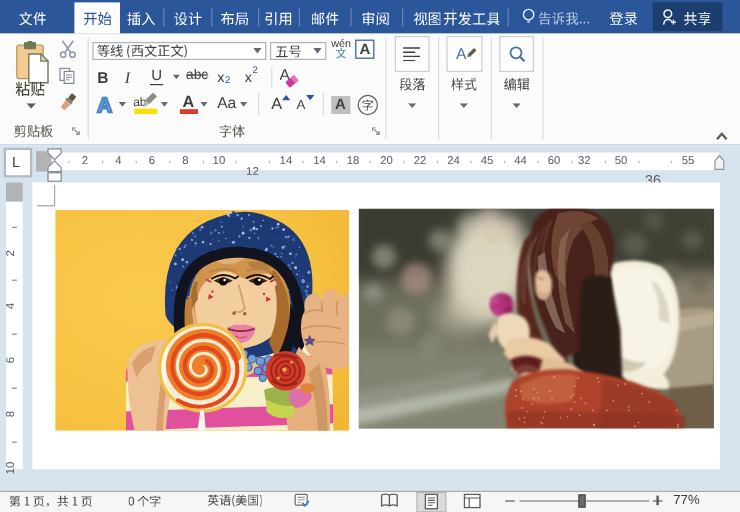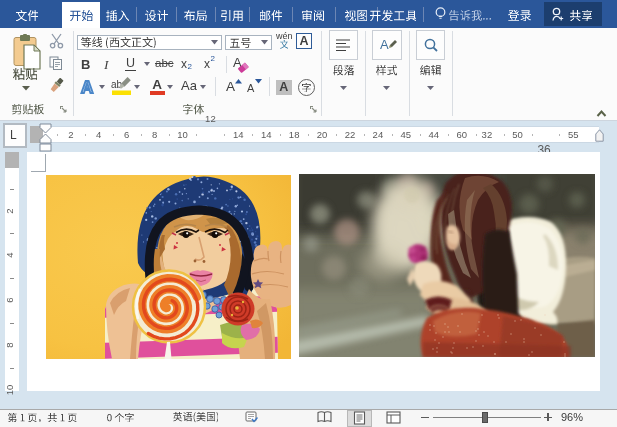--- a/index.html
+++ b/index.html
@@ -235,21 +235,21 @@
 <div class="abs" style="left:0;top:121px;width:617px;height:306px;background:#d6e4ef"></div>
 <div class="abs" style="left:3px;top:123px;width:24px;height:25px;background:#fdfdfd;border:2px solid #b2bac2"></div>
 <div class="abs" style="left:10px;top:128px;width:12px;height:14px;font-size:12px;color:#3f3f3f">L</div>
 <div class="abs" style="left:30px;top:126px;width:569px;height:16.5px;background:#fff;border-top:1px solid #cbd8e4;border-bottom:1px solid #cbd8e4"></div>
 <div class="abs" style="left:30px;top:126px;width:12.5px;height:16.5px;background:#b3b3b3"></div>
 <div class="abs" style="left:62.8px;top:128.5px;width:16px;text-align:center;font-size:9.5px;color:#5a5a5a">2</div>
 <div class="abs" style="left:90.72px;top:128.5px;width:16px;text-align:center;font-size:9.5px;color:#5a5a5a">4</div>
 <div class="abs" style="left:118.64px;top:128.5px;width:16px;text-align:center;font-size:9.5px;color:#5a5a5a">6</div>
 <div class="abs" style="left:146.56px;top:128.5px;width:16px;text-align:center;font-size:9.5px;color:#5a5a5a">8</div>
 <div class="abs" style="left:174.48000000000002px;top:128.5px;width:16px;text-align:center;font-size:9.5px;color:#5a5a5a">10</div>
-<div class="abs" style="left:202.40000000000003px;top:113px;width:16px;text-align:center;font-size:9.5px;color:#5a5a5a">12</div>
+<div class="abs" style="left:202.40000000000003px;top:138px;width:16px;text-align:center;font-size:9.5px;color:#5a5a5a">12</div>
 <div class="abs" style="left:230.32px;top:128.5px;width:16px;text-align:center;font-size:9.5px;color:#5a5a5a">14</div>
 <div class="abs" style="left:258.24px;top:128.5px;width:16px;text-align:center;font-size:9.5px;color:#5a5a5a">14</div>
 <div class="abs" style="left:286.16px;top:128.5px;width:16px;text-align:center;font-size:9.5px;color:#5a5a5a">18</div>
 <div class="abs" style="left:314.08000000000004px;top:128.5px;width:16px;text-align:center;font-size:9.5px;color:#5a5a5a">20</div>
 <div class="abs" style="left:342.00000000000006px;top:128.5px;width:16px;text-align:center;font-size:9.5px;color:#5a5a5a">22</div>
 <div class="abs" style="left:369.92px;top:128.5px;width:16px;text-align:center;font-size:9.5px;color:#5a5a5a">24</div>
 <div class="abs" style="left:397.84000000000003px;top:128.5px;width:16px;text-align:center;font-size:9.5px;color:#5a5a5a">45</div>
 <div class="abs" style="left:425.76000000000005px;top:128.5px;width:16px;text-align:center;font-size:9.5px;color:#5a5a5a">44</div>
 <div class="abs" style="left:453.68px;top:128.5px;width:16px;text-align:center;font-size:9.5px;color:#5a5a5a">60</div>
 <div class="abs" style="left:481.6px;top:128.5px;width:16px;text-align:left;font-size:9.5px;color:#5a5a5a">32</div>
@@ -786,12 +786,12 @@
   </svg>
 <svg class="abs" style="left:386px;top:411px" width="15" height="13" viewBox="0 0 15 13">
 <rect x="1" y="1" width="13" height="11" fill="#fff" stroke="#5a5a5a" stroke-width="1.1"></rect>
 <path d="M1 4h13M5 4v8" stroke="#5a5a5a" stroke-width="1"></path>
   </svg>
 <div class="abs" style="left:421px;top:416.5px;width:8px;height:1.6px;background:#5a5a5a"></div>
 <div class="abs" style="left:433px;top:417px;width:108px;height:1px;background:#808080"></div>
 <div class="abs" style="left:482px;top:411.5px;width:6px;height:11px;background:#6a6a6a;border:1px solid #4a4a4a"></div>
 <div class="abs" style="left:544px;top:416.5px;width:8px;height:1.6px;background:#5a5a5a"></div>
 <div class="abs" style="left:547.2px;top:413.3px;width:1.6px;height:8px;background:#5a5a5a"></div>
-<div class="abs" style="left:561px;top:411px;width:36px;height:13px;font-size:11px;color:#3a3a3a">96%</div>
+<div class="abs" style="left:561px;top:411px;width:36px;height:13px;font-size:11px;color:#3a3a3a">77%</div>
 </body></html>

